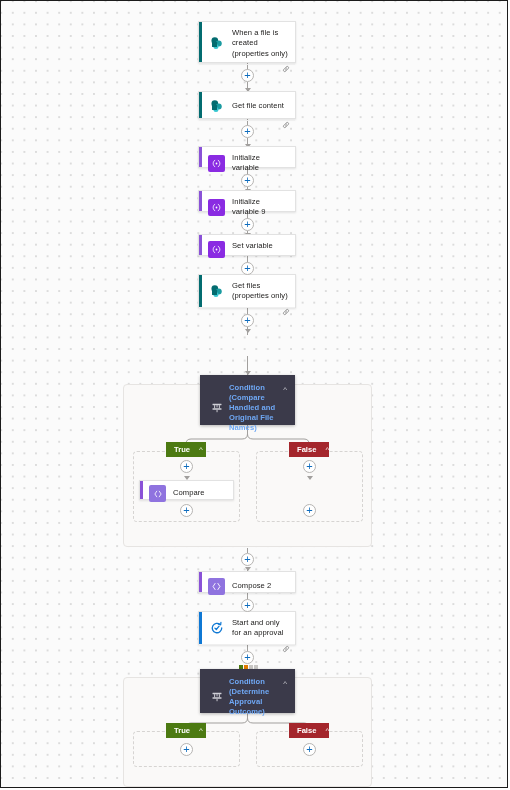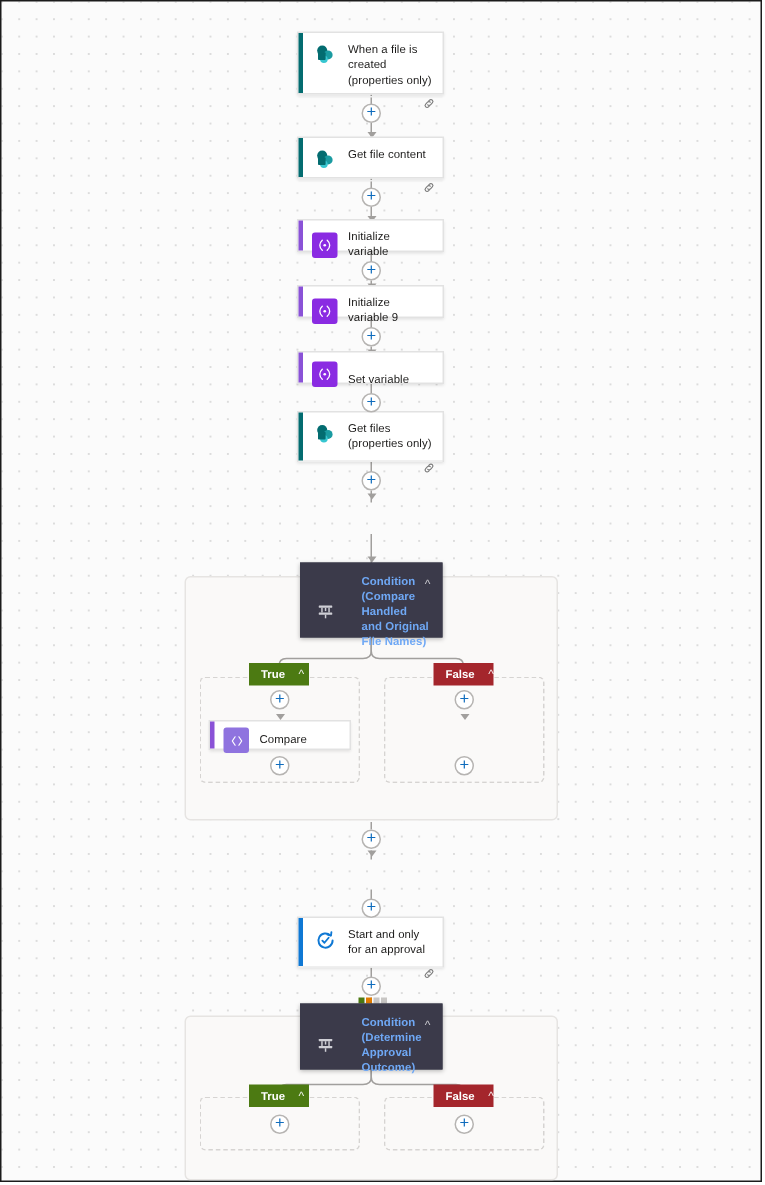--- a/index.html
+++ b/index.html
@@ -27,21 +27,21 @@
     background:#ffffff;
     border:1px solid #e2e2e2;
     box-shadow:0 1px 2px rgba(0,0,0,.10);
     box-sizing:border-box;
     display:flex;
     flex-direction:column;
     z-index:6;
   }
   .node-main{
     display:flex;
-    align-items:flex-start;
+    align-items:center;
     padding:5px 6px 5px 5px;
     flex:1;
   }
   .node .accent{
     position:absolute;left:0;top:0;bottom:0;width:3px;
   }
   .accent.teal{background:#036c70;}
   .accent.purple{background:#8a52d7;}
   .accent.blue{background:#0f78d4;}
   .ico{
@@ -69,21 +69,21 @@
     padding-right:5px;
   }
 
   
   .node.cond{
     background:#3b3a4a;
     border:1px solid #3b3a4a;
     box-shadow:0 1px 3px rgba(0,0,0,.28);
     z-index:9;
   }
-  .node.cond .node-main{align-items:center;padding:6px 8px 22px 6px;gap:12px;}
+  .node.cond .node-main{align-items:center;padding:6px 8px 22px 6px;}
   .node.cond .node-label{color:#6fa8f5;font-weight:bold;font-size:7.6px;line-height:10px;}
   .cond-ico{
     width:13px;height:13px;min-width:13px;margin:0 6px 0 3px;
     display:flex;align-items:center;justify-content:center;
   }
   .chev{
     position:absolute;right:7px;top:10px;
     font-size:8px;color:#c9c9cf;line-height:1;
   }
 
@@ -266,21 +266,21 @@
       </div>
       <div class="node-label">Initialize variable 9</div>
     </div>
   </div>
   <div class="plus" style="left:240px;top:217px;">
       <span>+</span>
     </div>
 
   <div class="node" style="left:197px;top:233px;width:98px;height:22px;">
     <div class="accent purple"></div>
-    <div class="node-main" style="align-items:flex-end;">
+    <div class="node-main" style="align-items:flex-start;">
       <div class="ico var">
         <svg width="11" height="11" viewBox="0 0 16 16">
             <path d="M5.6 3.2C4 4.6 3.2 6.2 3.2 8s.8 3.4 2.4 4.8M10.4 3.2c1.6 1.4 2.4 3 2.4 4.8s-.8 3.4-2.4 4.8" stroke="#ffffff" stroke-width="1.3" fill="none" stroke-linecap="round"></path>
             <circle cx="8" cy="8" r="1.3" fill="#ffffff"></circle>
           </svg>
       </div>
       <div class="node-label">Set variable</div>
     </div>
   </div>
   <div class="plus" style="left:240px;top:261px;">
@@ -381,20 +381,31 @@
       </div>
       <div class="node-label">Condition (Compare Handled and Original File Names)</div>
     </div>
     <div class="chev">^</div>
   </div>
 
   <div class="plus" style="left:240px;top:552px;">
       <span>+</span>
     </div>
 
+  <div class="node" style="left:197px;top:570px;width:98px;height:22px;">
+    <div class="accent purple"></div>
+    <div class="node-main" style="align-items:center;">
+      <div class="ico var" style="background:#8f73df;">
+        <svg width="11" height="11" viewBox="0 0 16 16">
+            <path d="M6 3.5 L3 8 L6 12.5 M10 3.5 L13 8 L10 12.5" stroke="#ffffff" stroke-width="1.3" fill="none" stroke-linecap="round" stroke-linejoin="round"></path>
+          </svg>
+      </div>
+      <div class="node-label">Compose 2</div>
+    </div>
+  </div>
   <div class="plus" style="left:240px;top:598px;">
       <span>+</span>
     </div>
 
   <div class="node" style="left:197px;top:610px;width:98px;height:34px;">
     <div class="accent blue"></div>
     <div class="node-main">
       <div class="ico apr">
         <svg width="14" height="14" viewBox="0 0 16 16">
           <path d="M13.4 8a5.4 5.4 0 1 1-1.7-3.9" stroke="#0f78d4" stroke-width="1.5" fill="none" stroke-linecap="round"></path>

